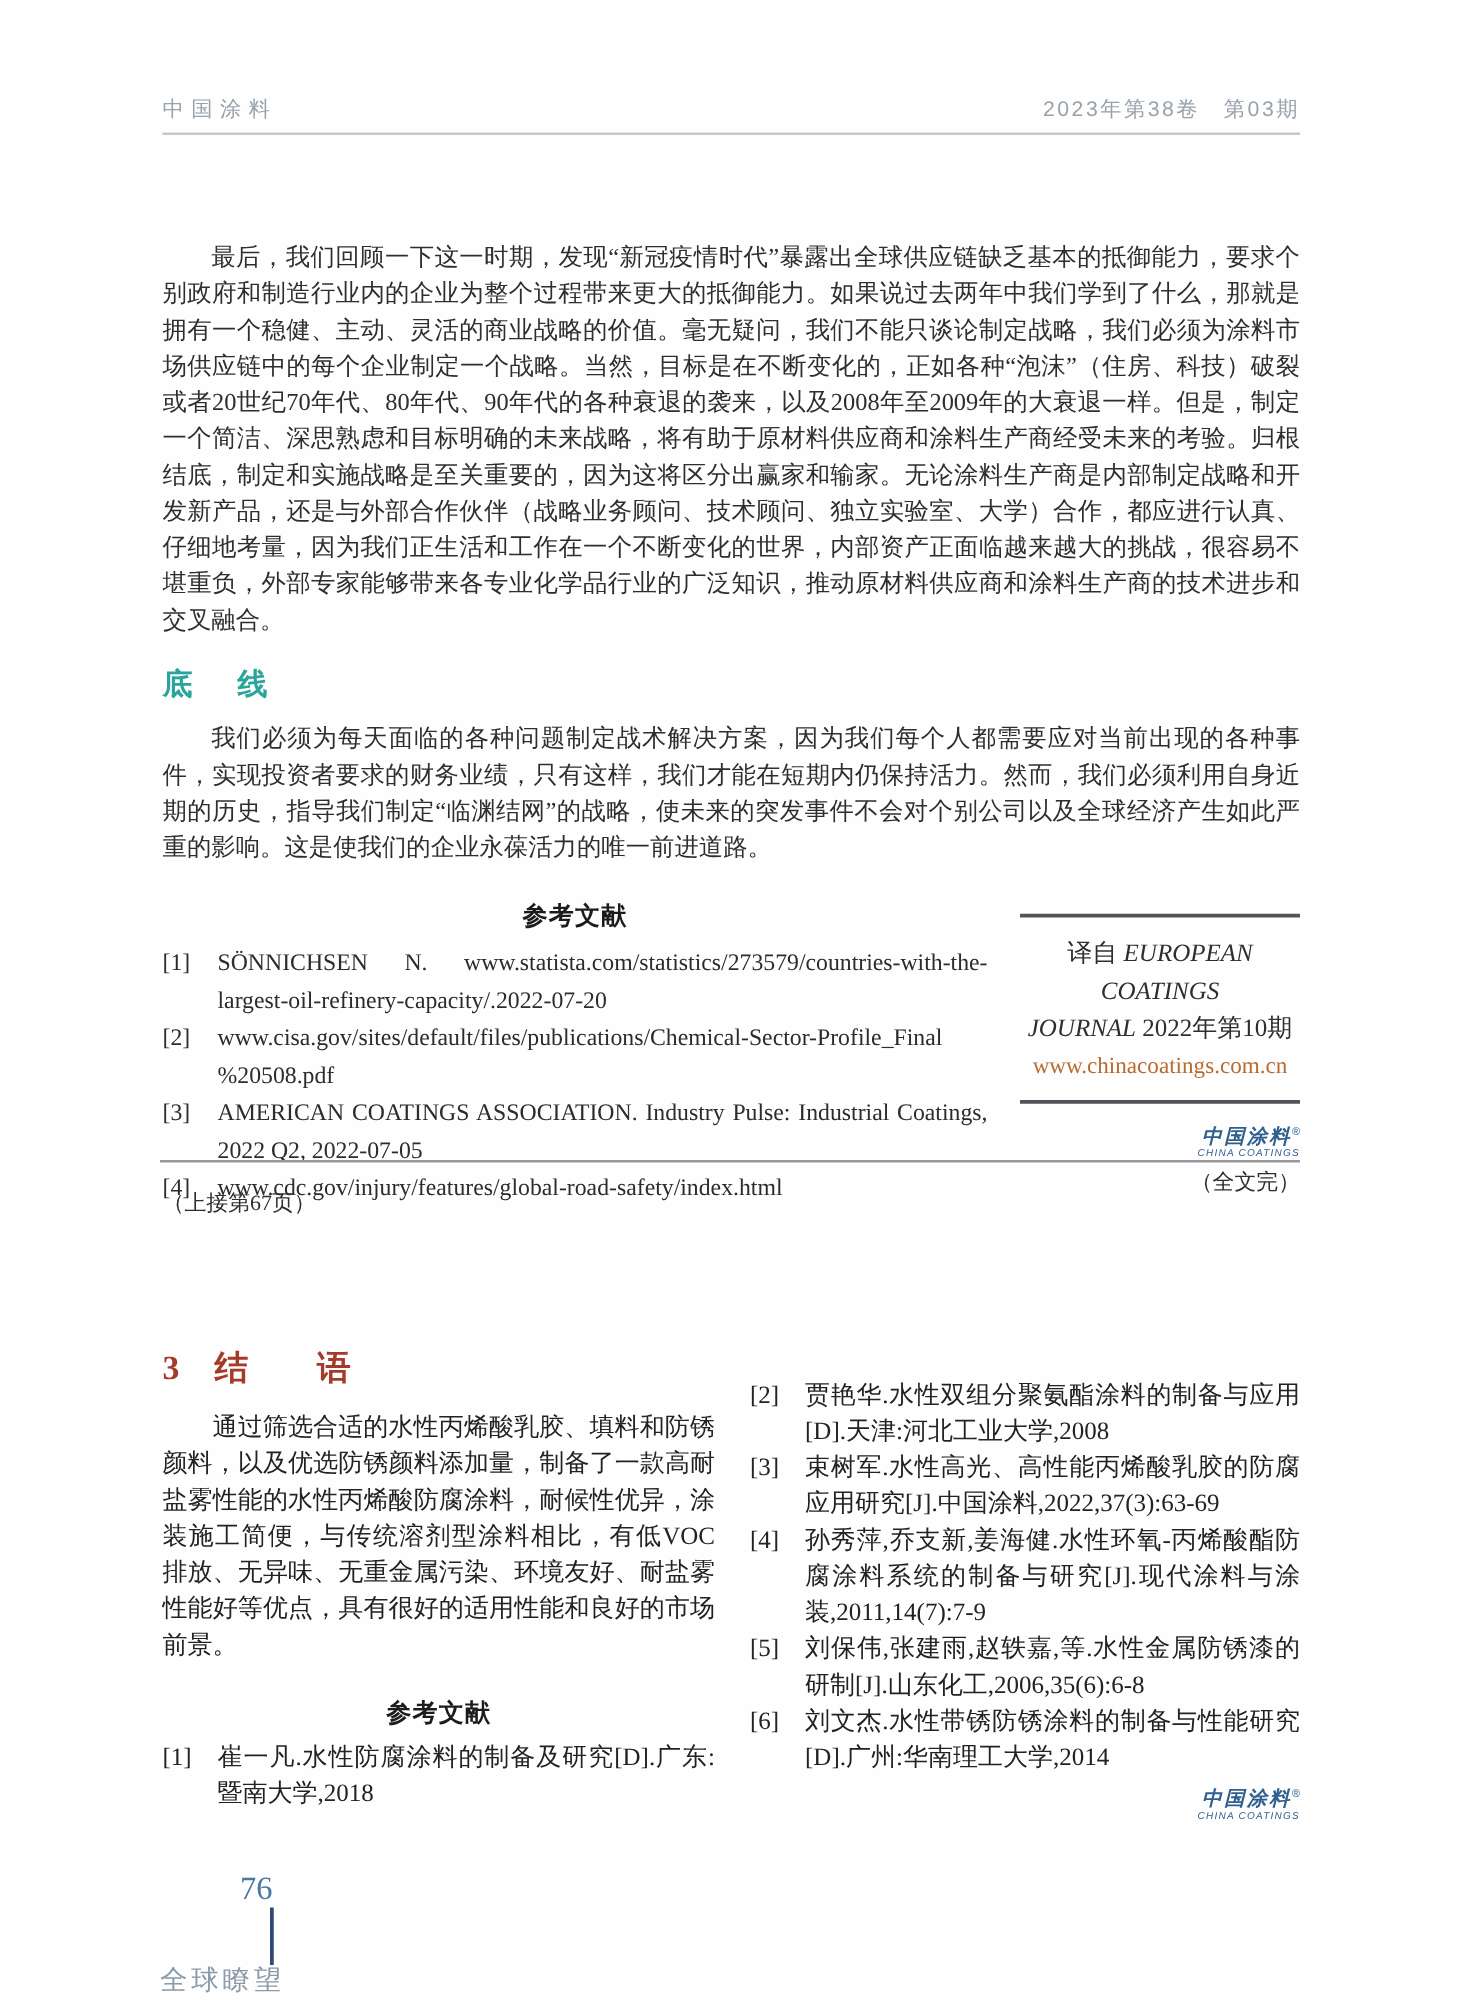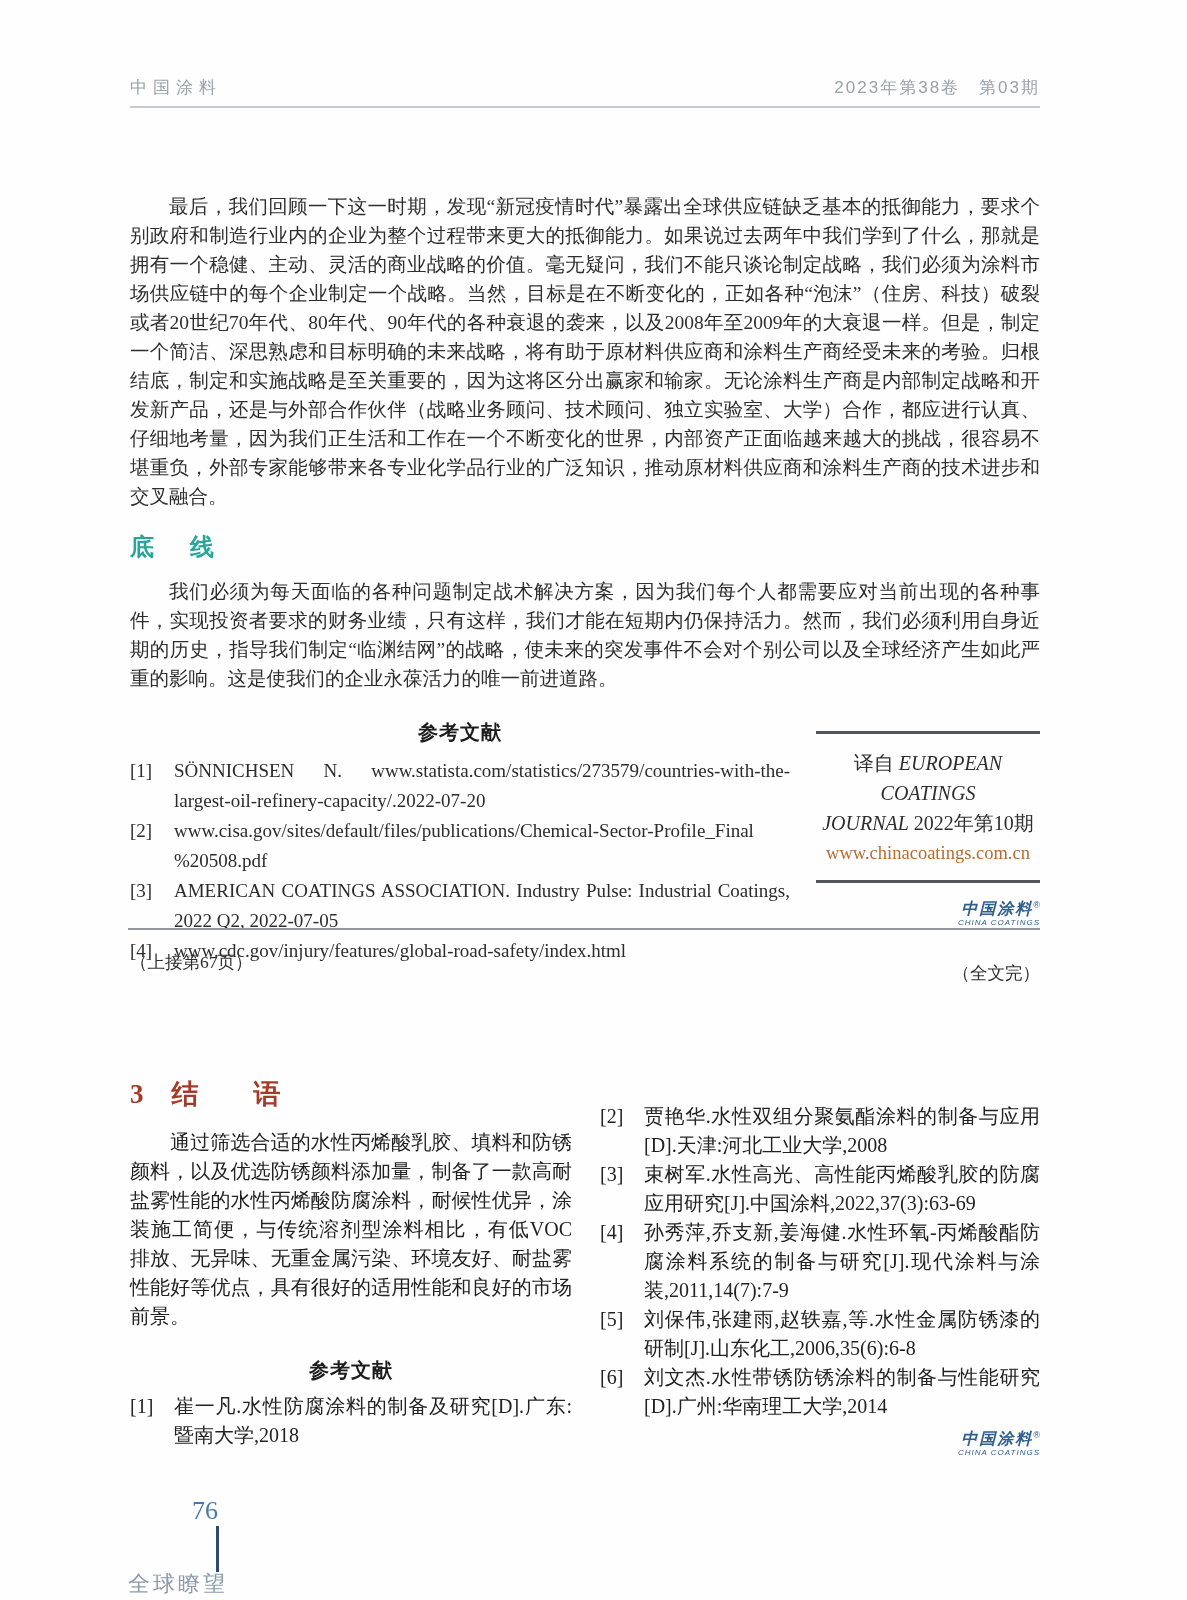--- a/index.html
+++ b/index.html
@@ -46,21 +46,21 @@
     padding:14px 0 12px 0; text-align:center;
   }
   .source-line { font-size:20px; line-height:30px; color:#2e2e2e; }
   .source-line .it { font-style:italic; }
   .source-site { font-size:18.5px; line-height:30px; color:#b96a2e; }
   .logo { text-align:right; font-family:"Liberation Sans","DejaVu Sans",sans-serif;font-style:italic; }
   .logo .cn { color:#30608f; font-weight:bold; font-size:16px; letter-spacing:2px; }
   .logo .tm { color:#30608f; font-size:9px; vertical-align:super; }
   .logo .en { color:#30608f; font-size:8px; letter-spacing:1px; margin-top:-2px; }
   .source-col .logo { margin-top:16px; }
-  .end-note { text-align:right; font-size:17.5px; margin-top:34px; color:#2e2e2e; }
+  .end-note { text-align:right; font-size:17.5px; margin-top:6px; color:#2e2e2e; }
   
   .mid-divider { position:absolute; top:928px; left:128px; width:912px; border-top:2px solid #94989c; }
   .continuation { position:absolute; top:950px; left:130px; font-size:17.5px; color:#2e2e2e; }
   
   .bottom-section { position:absolute; top:1076px; left:130px; width:910px; display:flex; }
   .col-left { width:442px; }
   .col-right { width:440px; margin-left:28px; padding-top:26px; }
   .red-heading {
     font-family:Liberation Serif, serif;
     color:#a63a28; font-weight:bold; font-size:27px; letter-spacing:2px;

